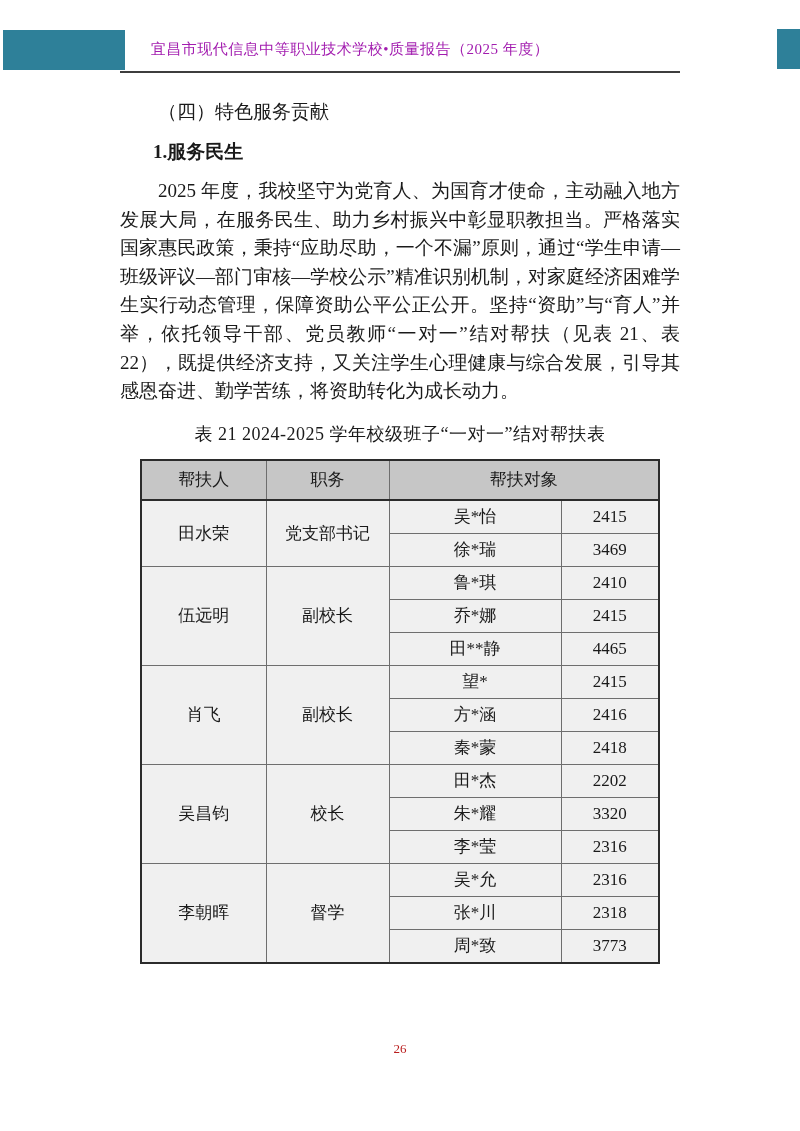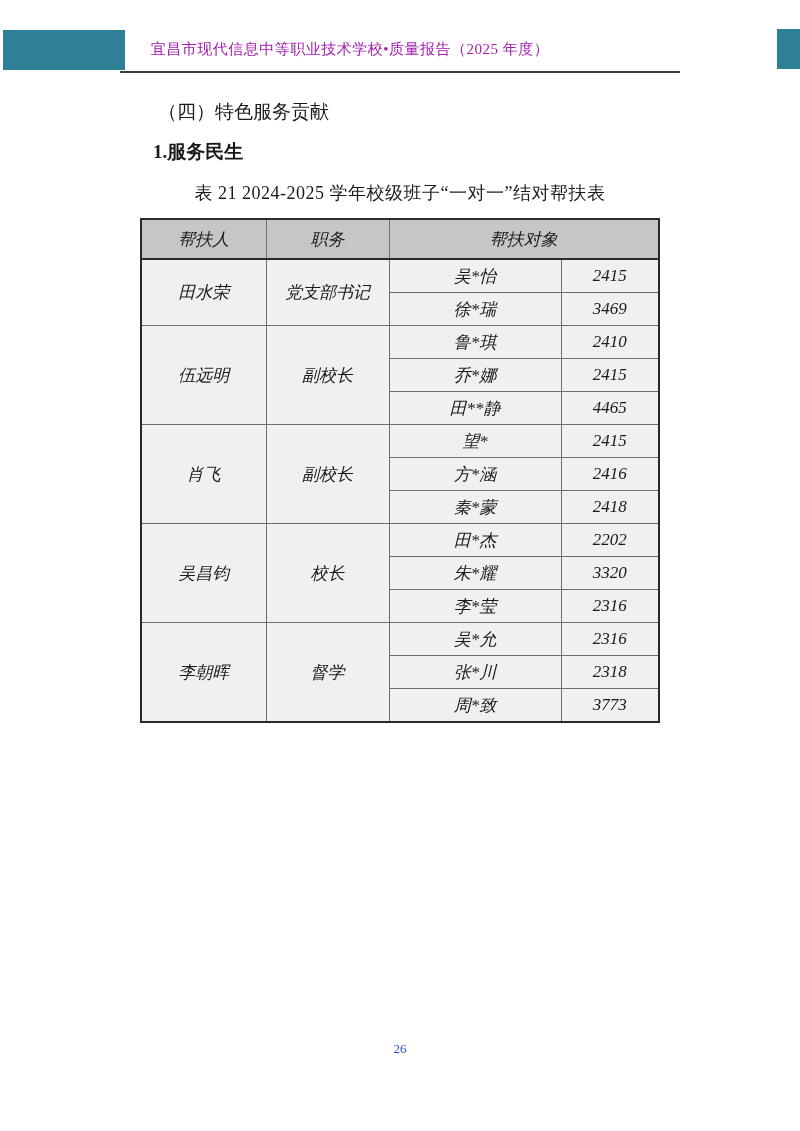--- a/index.html
+++ b/index.html
@@ -34,44 +34,45 @@
   table.pair{
     border-collapse:collapse;margin:13px 0 0 20px;width:518px;
     table-layout:fixed;font-size:17px;
   }
   table.pair col.c1{width:125px;}
   table.pair col.c2{width:123px;}
   table.pair col.c3{width:172px;}
   table.pair col.c4{width:98px;}
   table.pair th,table.pair td{
     border:1px solid #6e6e6e;text-align:center;vertical-align:middle;
-    padding:0;font-weight:normal;font-style:italic;
+    padding:0;font-weight:normal;
   }
   table.pair{border:2px solid #2b2b2b;}
   table.pair thead th{
     background:#c6c6c6;height:38px;border-bottom:2px solid #2b2b2b;
   }
   table.pair tbody td{background:#f0f0f0;height:32px;}
   
   .footer-page{
     position:absolute;top:1041px;left:0;width:800px;text-align:center;
-    font-size:13px;color:#1d4ed8;
+    font-size:13px;color:#b91c1c;
   }
 </style>
 </head>
 <body>
 
 <div class="accent-bar left"></div>
 <div class="accent-bar right"></div>
 <div class="header-title">宜昌市现代信息中等职业技术学校•质量报告（2025 年度）</div>
 <div class="header-rule"></div>
 
 <div class="content">
   <div class="h1">（四）特色服务贡献</div>
   <div class="h2">1.服务民生</div>
+  <p class="para">2025 年度，我校坚守为党育人、为国育才使命，主动融入地方发展大局，在服务民生、助力乡村振兴中彰显职教担当。严格落实国家惠民政策，秉持“应助尽助，一个不漏”原则，通过“学生申请—班级评议—部门审核—学校公示”精准识别机制，对家庭经济困难学生实行动态管理，保障资助公平公正公开。坚持“资助”与“育人”并举，依托领导干部、党员教师“一对一”结对帮扶（见表 21、表 22），既提供经济支持，又关注学生心理健康与综合发展，引导其感恩奋进、勤学苦练，将资助转化为成长动力。</p>
 
   <div class="table-title">表 21 2024-2025 学年校级班子“一对一”结对帮扶表</div>
 
   <table class="pair">
     <colgroup>
         <col class="c1">
         <col class="c2">
         <col class="c3">
         <col class="c4">
       </colgroup>

